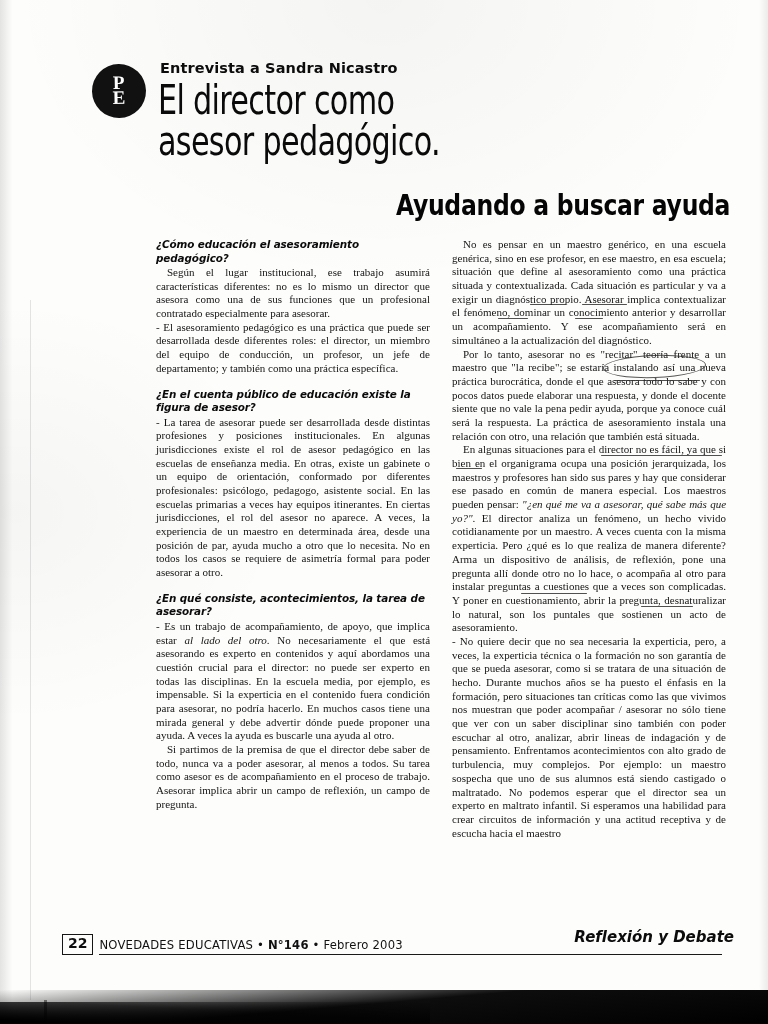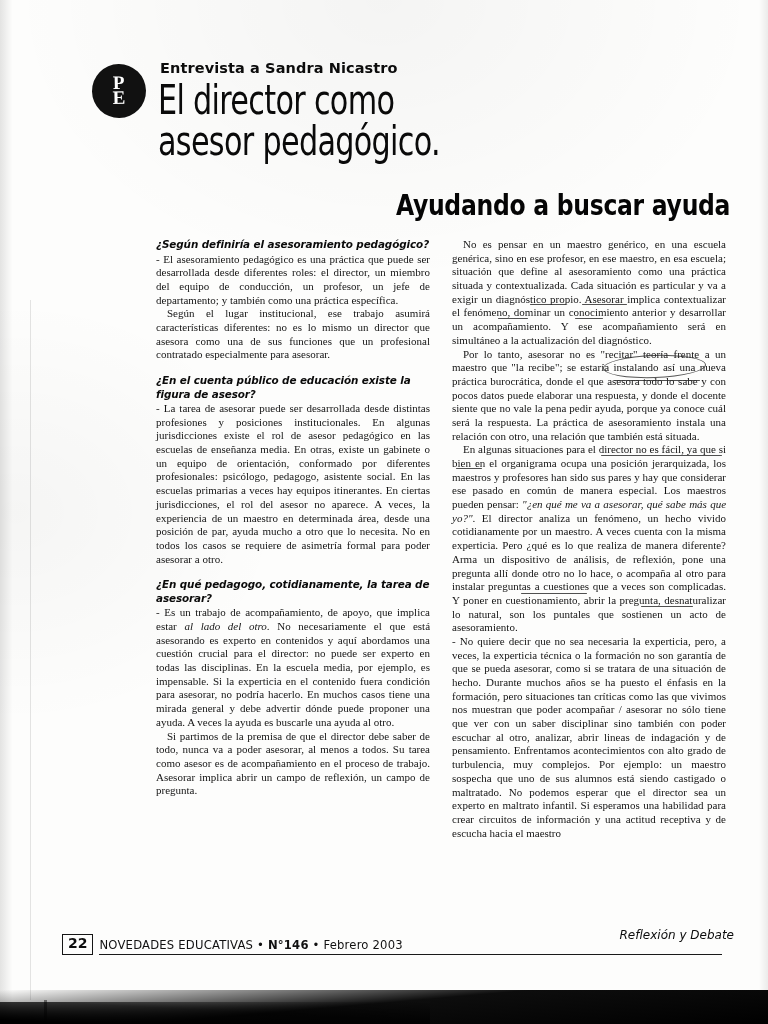--- a/index.html
+++ b/index.html
@@ -214,23 +214,23 @@
     border-bottom: 1.1px solid #1a1a1a;
     padding-bottom: 2px;
     flex: 1;
   }
   .footer-text b { font-weight: bold; }
   .section-tag {
     position: absolute;
     right: 34px;
     top: 928px;
     font-family: "DejaVu Sans", sans-serif;
-    font-weight: normal;
+    font-weight: bold;
     font-style: italic;
-    font-size: 12px;
+    font-size: 15px;
     color: #0c0c0c;
   }
 </style>
 </head>
 <body>
 
 <div class="page">
 
   <div class="scan-noise"></div>
   <div class="edge-left"></div>
@@ -249,28 +249,28 @@
     <h1 class="title-main">El director como
 asesor pedagógico.</h1>
 
     <div class="title-sub">Ayudando a buscar ayuda</div>
   </div>
 
   <div class="columns">
 
     <div class="col">
 
-      <div class="q">¿Según definiría el asesoramiento pedagógico?</div>
+      <div class="q">¿Cómo educación el asesoramiento pedagógico?</div>
+      <p class="body indent">Según el lugar institucional, ese trabajo asumirá características diferentes: no es lo mismo un director que asesora como una de sus funciones que un profesional contratado especialmente para asesorar.</p>
       <p class="body">- El asesoramiento pedagógico es una práctica que puede ser desarrollada desde diferentes roles: el director, un miembro del equipo de conducción, un profesor, un jefe de departamento; y también como una práctica específica.</p>
-      <p class="body indent">Según el lugar institucional, ese trabajo asumirá características diferentes: no es lo mismo un director que asesora como una de sus funciones que un profesional contratado especialmente para asesorar.</p>
 
       <div class="q spaced">¿En el cuenta público de educación existe la figura de asesor?</div>
       <p class="body">- La tarea de asesorar puede ser desarrollada desde distintas profesiones y posiciones institucionales. En algunas jurisdicciones existe el rol de asesor pedagógico en las escuelas de enseñanza media. En otras, existe un gabinete o un equipo de orientación, conformado por diferentes profesionales: psicólogo, pedagogo, asistente social. En las escuelas primarias a veces hay equipos itinerantes. En ciertas jurisdicciones, el rol del asesor no aparece. A veces, la experiencia de un maestro en determinada área, desde una posición de par, ayuda mucho a otro que lo necesita. No en todos los casos se requiere de asimetría formal para poder asesorar a otro.</p>
 
-      <div class="q spaced">¿En qué pedagogo, cotidianamente, la tarea de asesorar?</div>
+      <div class="q spaced">¿En qué consiste, acontecimientos, la tarea de asesorar?</div>
       <p class="body"><span>- Es un trabajo de acompañamiento, de apoyo, que implica estar </span><em>al lado del otro</em><span>. No necesariamente el que está asesorando es experto en contenidos y aquí abordamos una cuestión crucial para el director: no puede ser experto en todas las disciplinas. En la escuela media, por ejemplo, es impensable. Si la experticia en el contenido fuera condición para asesorar, no podría hacerlo. En muchos casos tiene una mirada general y debe advertir dónde puede proponer una ayuda. A veces la ayuda es buscarle una ayuda al otro.</span></p>
       <p class="body indent">Si partimos de la premisa de que el director debe saber de todo, nunca va a poder asesorar, al menos a todos. Su tarea como asesor es de acompañamiento en el proceso de trabajo. Asesorar implica abrir un campo de reflexión, un campo de pregunta.</p>
     </div>
 
     <div class="col">
 
       <p class="body indent">No es pensar en un maestro genérico, en una escuela genérica, sino en ese profesor, en ese maestro, en esa escuela; situación que define al asesoramiento como una práctica situada y contextualizada. Cada situación es particular y va a exigir un diagnóstico propio. Asesorar implica contextualizar el fenómeno, dominar un conocimiento anterior y desarrollar un acompañamiento. Y ese acompañamiento será en simultáneo a la actualización del diagnóstico.</p>
       <p class="body indent">Por lo tanto, asesorar no es "recitar" teoría frente a un maestro que "la recibe"; se estaría instalando así una nueva práctica burocrática, donde el que asesora todo lo sabe y con pocos datos puede elaborar una respuesta, y donde el docente siente que no vale la pena pedir ayuda, porque ya conoce cuál será la respuesta. La práctica de asesoramiento instala una relación con otro, una relación que también está situada.</p>
       <p class="body indent"><span>En algunas situaciones para el director no es fácil, ya que si bien en el organigrama ocupa una posición jerarquizada, los maestros y profesores han sido sus pares y hay que considerar ese pasado en común de manera especial. Los maestros pueden pensar: </span><em>"¿en qué me va a asesorar, qué sabe más que yo?"</em><span>. El director analiza un fenómeno, un hecho vivido cotidianamente por un maestro. A veces cuenta con la misma experticia. Pero ¿qué es lo que realiza de manera diferente? Arma un dispositivo de análisis, de reflexión, pone una pregunta allí donde otro no lo hace, o acompaña al otro para instalar preguntas a cuestiones que a veces son complicadas. Y poner en cuestionamiento, abrir la pregunta, desnaturalizar lo natural, son los puntales que sostienen un acto de asesoramiento.</span></p>
 

